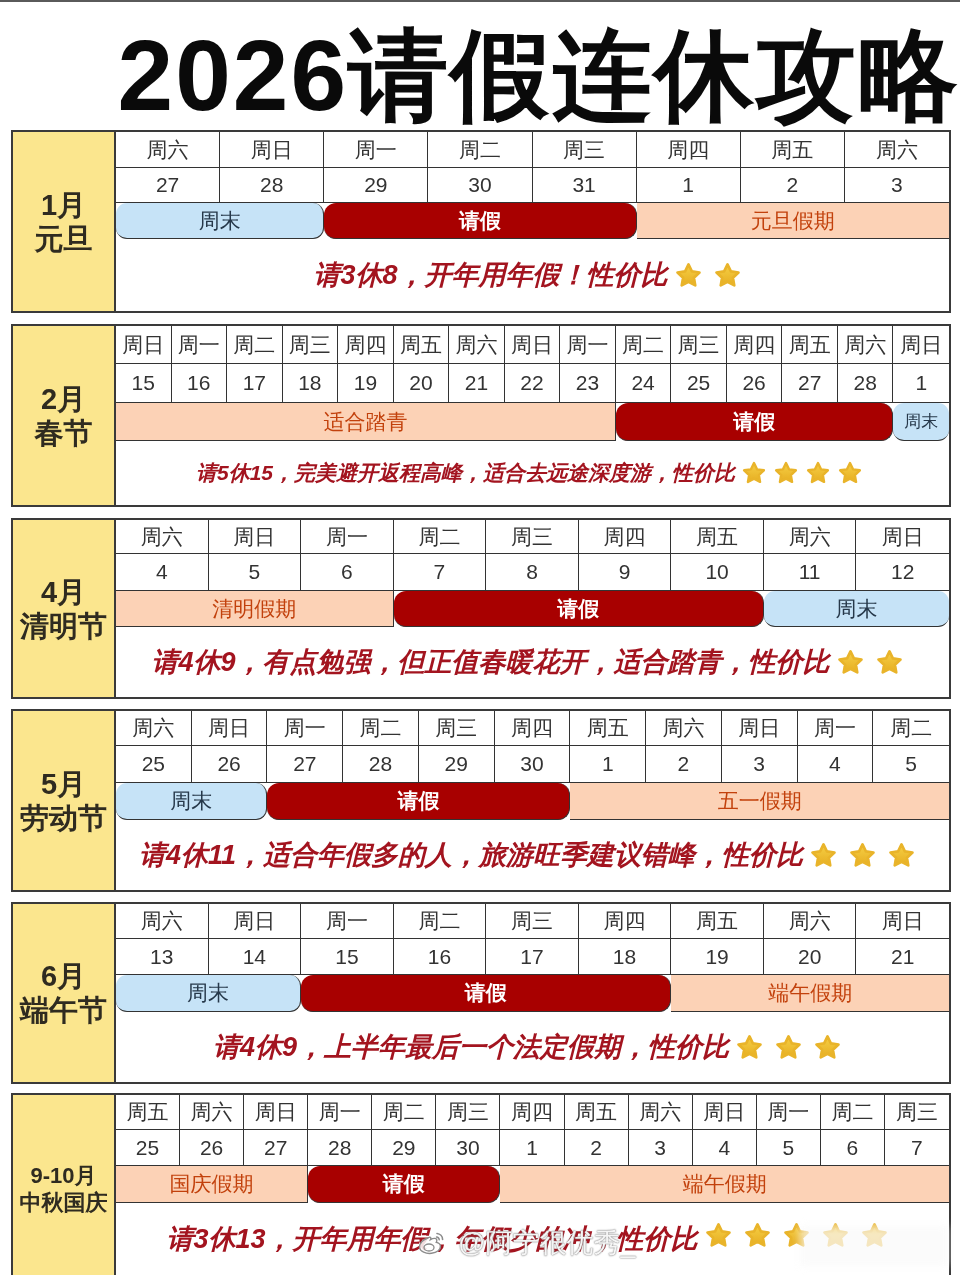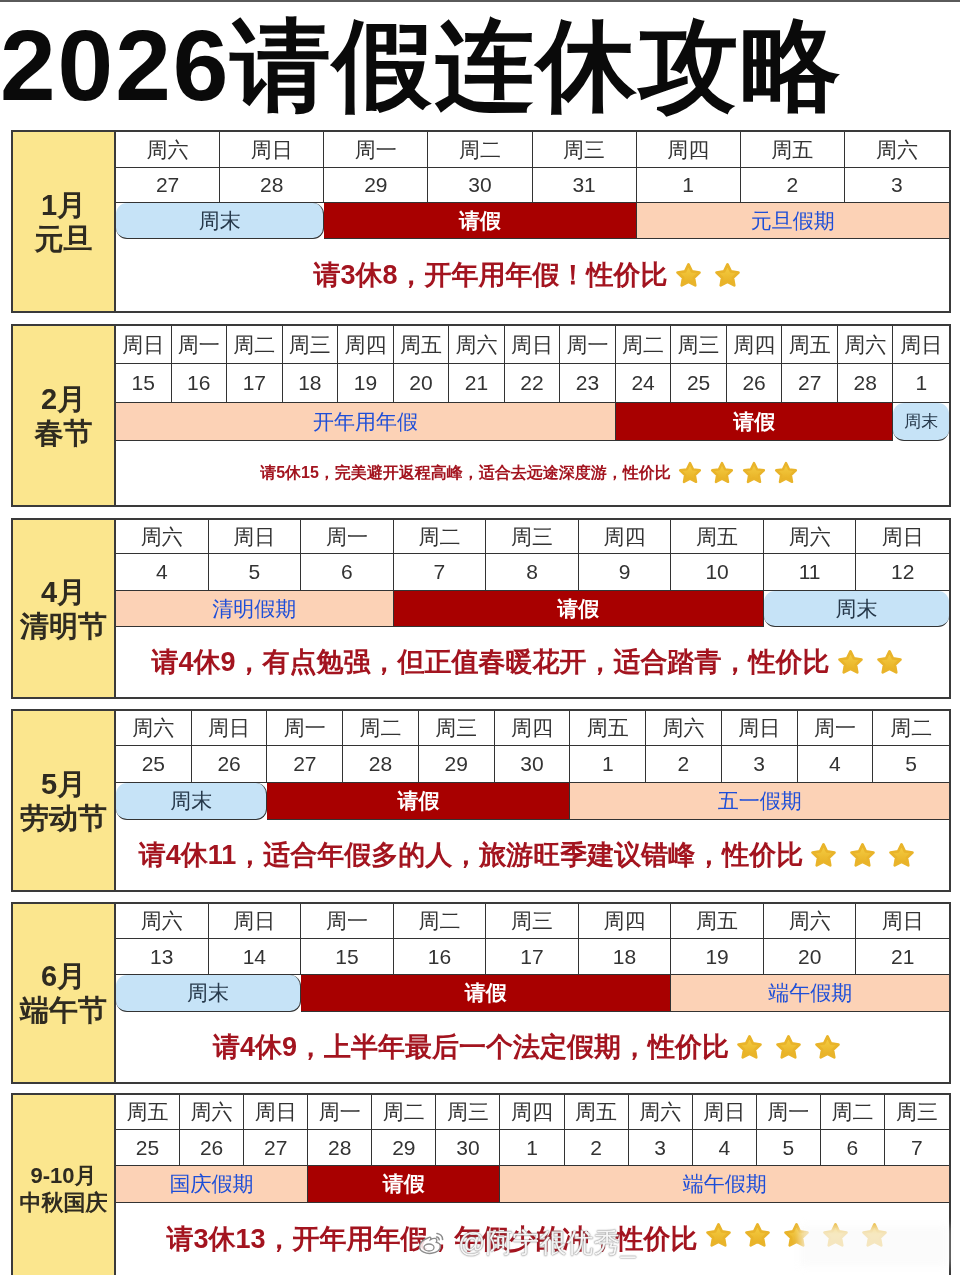--- a/index.html
+++ b/index.html
@@ -3,22 +3,22 @@
 <meta charset="utf-8">
 <style>
   html, body { margin:0; padding:0; }
   body {
     width:960px; height:1275px; overflow:hidden; position:relative;
     background:#ffffff;
     font-family:"Liberation Sans", "DejaVu Sans", sans-serif;
   }
   .topline { position:absolute; left:0; top:0; width:960px; height:2px; background:#5a5a5a; }
   .title {
-    position:absolute; left:0; top:6px; width:960px; height:118px;
-    text-align:left; line-height:118px;
+    position:absolute; left:0; top:16px; width:960px; height:118px;
+    text-align:right; line-height:118px;
     font-size:100px; font-weight:bold; color:#0a0a0a; letter-spacing:2px;
     white-space:nowrap;
   }
   .sec {
     position:absolute; left:11px; width:940px; box-sizing:border-box;
     border:2px solid #3a3a3a; display:flex; background:#fff;
   }
   .label {
     width:103px; flex:0 0 103px; box-sizing:border-box;
     background:#fbe68e; border-right:2px solid #3a3a3a;
@@ -33,28 +33,28 @@
     font-size:21px; color:#333; white-space:nowrap; overflow:hidden;
   }
   .c.l { border-right:none; }
   .bar {
     box-sizing:border-box; display:flex; align-items:center; justify-content:center;
     border-right:1.5px solid #333; border-bottom:1.5px solid #333;
     font-size:21px; white-space:nowrap; overflow:hidden;
   }
   .bar.l { border-right:none; }
   .bar.weekend { background:#c6e3f7; color:#26384a;border-radius:11px; }
-  .bar.leave { background:#a80000; color:#ffffff; font-weight:bold; }
-  .bar.holiday { background:#fcd2b6; color:#1d4ed8; }
+  .bar.leave { background:#a80000; color:#ffffff; font-weight:bold;border-radius:12px; }
+  .bar.holiday { background:#fcd2b6; color:#c2410c; }
   .bar.sm { font-size:17px; }
   .remark {
     grid-column:1 / -1; display:flex; align-items:center; justify-content:center;
-    color:#a3141f; font-weight:bold; font-size:27px; white-space:nowrap;
-  }
-  .remark.sm { font-size:16px; }
+    color:#a3141f; font-weight:bold; font-size:27px; white-space:nowrap;font-style:italic;
+  }
+  .remark.sm { font-size:21px; }
   .stars { display:inline-flex; align-items:center; margin-left:6px; }
   .star { display:inline-block; width:29px; height:29px; margin-right:10px; }
   .remark.sm .star { width:26px; height:26px; margin-right:6px; }
   .star svg { width:100%; height:100%; display:block; }
   .watermark {
     position:absolute; left:416px; top:1224px; height:38px;
     display:flex; align-items:center; gap:12px;
     font-size:27px; color:rgba(255,255,255,0.92);
     text-shadow:0 0 2px #8a8a8a, 0 0 1px #6a6a6a;
     white-space:nowrap;
@@ -156,21 +156,21 @@
     <div class="c">20</div>
     <div class="c">21</div>
     <div class="c">22</div>
     <div class="c">23</div>
     <div class="c">24</div>
     <div class="c">25</div>
     <div class="c">26</div>
     <div class="c">27</div>
     <div class="c">28</div>
     <div class="c l">1</div>
-    <div class="bar holiday" style="grid-column:span 9">开年用年假</div>
+    <div class="bar holiday" style="grid-column:span 9">适合踏青</div>
     <div class="bar leave" style="grid-column:span 5">请假</div>
     <div class="bar weekend sm l" style="grid-column:span 1">周末</div>
     <div class="remark sm">
       <span>请5休15，完美避开返程高峰，适合去远途深度游，性价比</span>
       <span class="stars">
         <span class="star">
             <svg>
               <use href="#star-shape"></use>
             </svg>
           </span>

